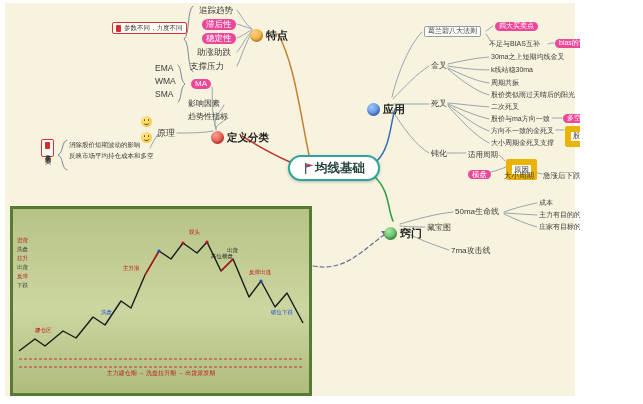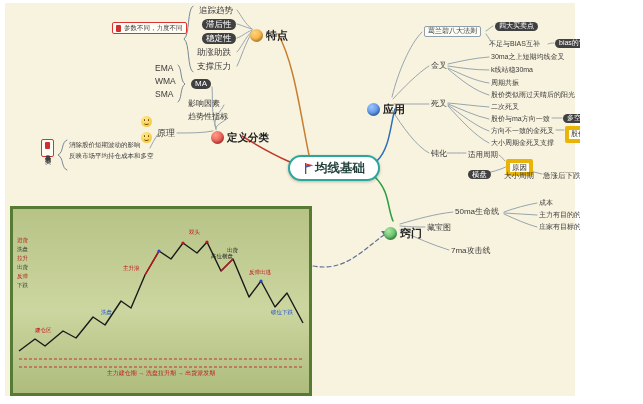--- a/index.html
+++ b/index.html
@@ -4,23 +4,23 @@
 <style>
   * { box-sizing: border-box; }
   body { margin:0; background:#fff; font-family:"Liberation Sans", sans-serif; }
   .canvas { position:relative; width:580px; height:404px; background:#fff; overflow:hidden; }
   .paper { position:absolute; left:5px; top:3px; right:5px; bottom:8px; background:#f8f3df; }
   svg.wires { position:absolute; left:0; top:0; z-index:1; pointer-events:none; }
   .n { position:absolute; white-space:nowrap; color:#3a3a3a; z-index:2; line-height:1.25; }
   .main-label { font-weight:bold; font-size:11px; color:#222; display:flex; align-items:center; gap:3px;margin-top:8px; }
   .f9 { font-size:9px; } .f85 { font-size:8.5px; } .f8 { font-size:8px; }
   .f75 { font-size:7.5px; } .f7 { font-size:7px; } .f65 { font-size:6.5px; }
-  .pill { background:#404040; color:#fff; border-radius:7px; padding:0 4px; }
+  .pill { background:#ec4899; color:#fff; border-radius:7px; padding:0 4px; }
   .graybox { border:1px solid #8fa0aa; background:#fdfdf8; border-radius:2px; padding:0 3px; }
-  .redbox { border:4px solid #eab308; background:#fffdf6; border-radius:2px; padding:0 2px; }
+  .redbox { border:6px solid #eab308; background:#fffdf6; border-radius:2px; padding:0 2px; }
   .rednote { border:1.3px solid #e03131; background:#fffdf6; border-radius:2px; display:flex; align-items:center; gap:3px; padding:1px 3px; }
   .pin { width:5px; height:7px; background:#d12f2f; border-radius:1px; flex:none; }
   .sphere { width:13px; height:13px; border-radius:50%; flex:none; box-shadow:inset -1px -2px 2px rgba(0,0,0,.25); }
   .sp-orange { background:radial-gradient(circle at 35% 30%, #ffd27a, #f09a1e); }
   .sp-red    { background:radial-gradient(circle at 35% 30%, #ff9d8a, #d92c2c); }
   .sp-blue   { background:radial-gradient(circle at 35% 30%, #9cc4ff, #2f6fd0); }
   .sp-green  { background:radial-gradient(circle at 35% 30%, #a9e8a0, #2f9e44); }
   .smiley { position:absolute; width:11px; height:11px; border-radius:50%; z-index:2;
             background:radial-gradient(circle at 35% 30%, #ffe98c, #f3bd2e); }
   .smiley::before { content:""; position:absolute; left:2.5px; top:3px; width:1.6px; height:1.6px;
@@ -123,21 +123,21 @@
   </svg>
 
   <div class="n rednote" style="left:112px; top:22px;">
     <span class="pin"></span>
     <span class="f65">参数不同，力度不同</span>
   </div>
   <div class="n f85" style="left:199px; top:5px;">追踪趋势</div>
   <div class="n f85 pill" style="left:202px; top:19px;">滞后性</div>
   <div class="n f85 pill" style="left:202px; top:33px;">稳定性</div>
   <div class="n f85" style="left:197px; top:47px;">助涨助跌</div>
-  <div class="n f85" style="left:197px; top:61px;">支撑压力</div>
+  <div class="n f85" style="left:190px; top:61px;">支撑压力</div>
   <div class="n main-label" style="left:250px; top:21px;">
     <span class="sphere sp-orange"></span>
     <span>特点</span>
   </div>
 
   <div class="n f85" style="left:155px; top:63px;">EMA</div>
   <div class="n f85" style="left:155px; top:76px;">WMA</div>
   <div class="n f85" style="left:155px; top:89px;">SMA</div>
   <div class="n f8 pill" style="left:191px; top:79px;">MA</div>
   <div class="n f8" style="left:188px; top:99px;">影响因素</div>

